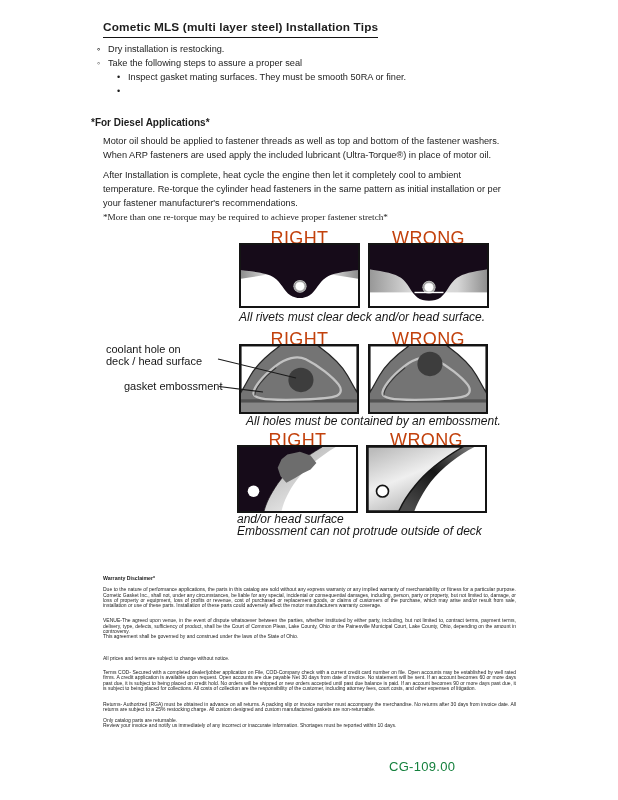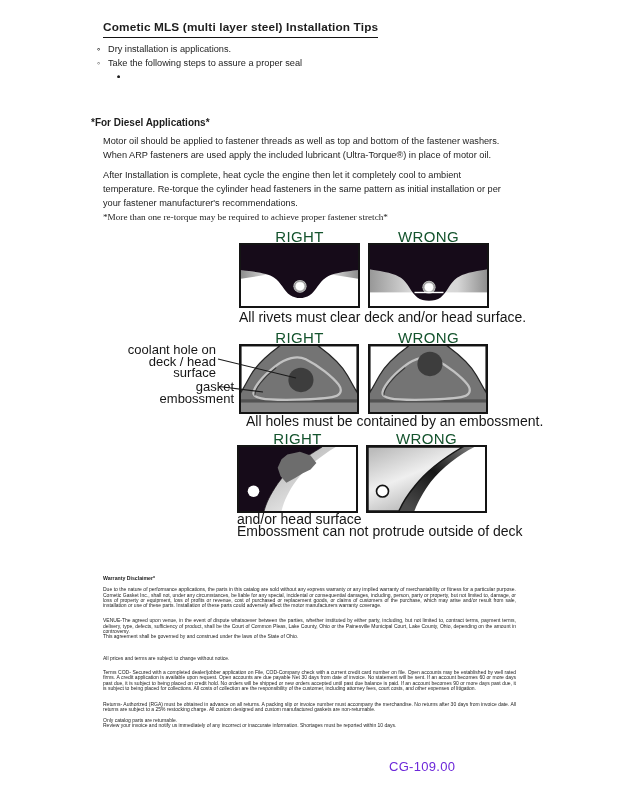--- a/index.html
+++ b/index.html
@@ -7,58 +7,59 @@
         font-family:"Liberation Sans",sans-serif;color:var(--ink,#1d1d1d);}
   .title{position:absolute;left:103px;top:20px;font-size:11.8px;font-weight:700;
          letter-spacing:.15px;border-bottom:1.6px solid #141414;padding-bottom:3px;}
   .tips{position:absolute;left:97px;top:42px;width:430px;}
   .tip{position:relative;padding-left:11px;font-size:9.2px;line-height:14px;}
   .tip .marker{position:absolute;left:0;top:0;}
   .tip.sub{margin-left:20px;}
   .diesel-h{position:absolute;left:91px;top:117px;font-size:10px;font-weight:700;}
   .bodytext{position:absolute;left:103px;width:412px;margin:0;font-size:9.2px;line-height:14px;}
   .p-a{top:134px;} .p-b{top:168px;} .p-c{top:210px;font-family:Liberation Serif, serif;}
-  .dlabel{position:absolute;width:121px;text-align:center;font-size:15px;letter-spacing:.4px;color:#14532d;}
+  .dlabel{position:absolute;width:121px;text-align:center;font-size:18px;letter-spacing:.4px;color:#c2410c;}
   .dbox{position:absolute;border:2px solid var(--border_black,#141414);box-sizing:border-box;background:#fff;}
   .dbox svg{display:block;width:100%;height:100%;}
   .b-r1{width:121px;height:65px;}
   .b-r2{width:120px;height:70px;}
   .b-r3{width:121px;height:68px;}
-  .dcaption{position:absolute;font-size:14px;line-height:11.5px;color:#161616;}
-  .ann{position:absolute;font-size:13px;line-height:11.5px;text-align:right;color:#161616;}
+  .dcaption{position:absolute;font-size:12px;line-height:11.5px;color:#161616;font-style:italic;}
+  .ann{position:absolute;font-size:11px;line-height:11.5px;text-align:left;color:#161616;}
   .overlay{position:absolute;left:0;top:0;width:618px;height:800px;pointer-events:none;z-index:5;}
   .warranty{position:absolute;left:103px;top:576px;width:413px;font-size:5px;line-height:5.3px;
             text-align:justify;color:#222;}
   .w-h{font-weight:700;font-size:5.2px;}
   .wp{margin:0;}
   .mt-a{margin-top:6px;} .mt-b{margin-top:10px;} .mt-c{margin-top:16px;}
   .mt-d{margin-top:9px;}  .mt-e{margin-top:11px;} .mt-f{margin-top:5px;}
-  .code{position:absolute;left:389px;top:759px;font-size:13px;letter-spacing:.3px;color:#6d28d9;}
+  .code{position:absolute;left:389px;top:759px;font-size:13px;letter-spacing:.3px;color:#15803d;}
 </style>
 </head>
 <body>
 
 <div class="page">
 
   <div class="title">Cometic MLS (multi layer steel) Installation Tips</div>
 
   <div class="tips">
     <div class="tip">
       <span class="marker">◦</span>
     </div>
     <div class="tip">
       <span class="marker">◦</span>
-      <span>Dry installation is applications.</span>
+      <span>Dry installation is restocking.</span>
     </div>
     <div class="tip">
       <span class="marker">◦</span>
       <span>Take the following steps to assure a proper seal</span>
     </div>
     <div class="tip sub">
       <span class="marker">•</span>
+      <span>Inspect gasket mating surfaces.  They must be smooth 50RA or finer.</span>
     </div>
     <div class="tip sub">
       <span class="marker">•</span>
     </div>
   </div>
 
   <div class="diesel-h">*For Diesel Applications*</div>
   <p class="bodytext p-b">After Installation is complete, heat cycle the engine then let it completely cool to ambient temperature. Re-torque the cylinder head fasteners in the same pattern as initial installation or per your fastener manufacturer's recommendations.</p>
   <p class="bodytext p-a">Motor oil should be applied to fastener threads as well as top and bottom of the fastener washers. When ARP fasteners are used apply the included lubricant (Ultra-Torque®) in place of motor oil.</p>
   <p class="bodytext p-c">*More than one re-torque may be required to achieve proper fastener stretch*</p>

